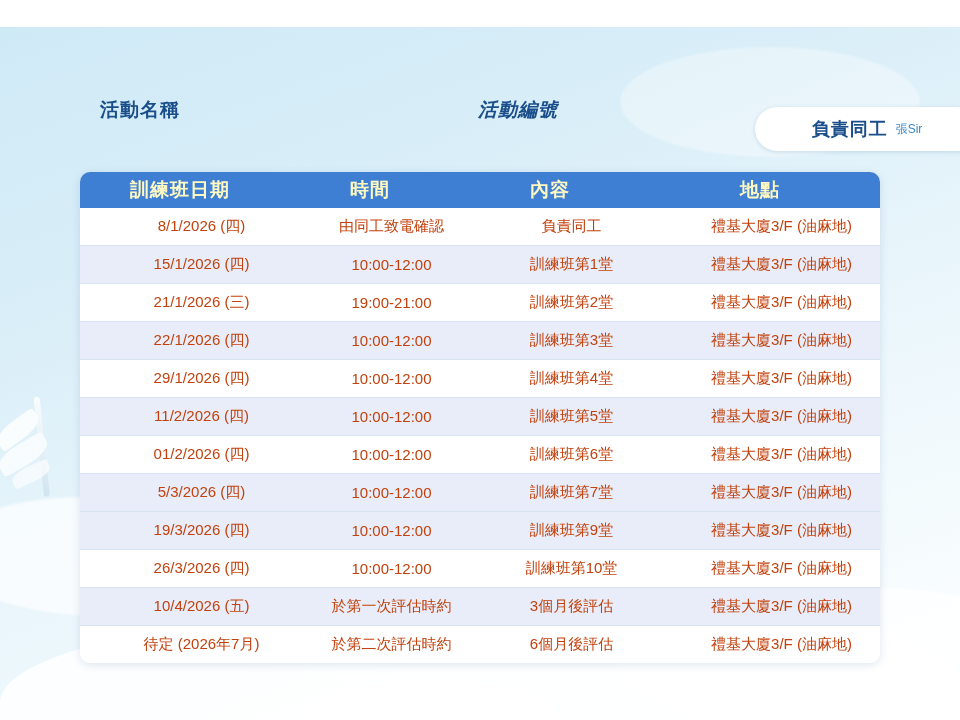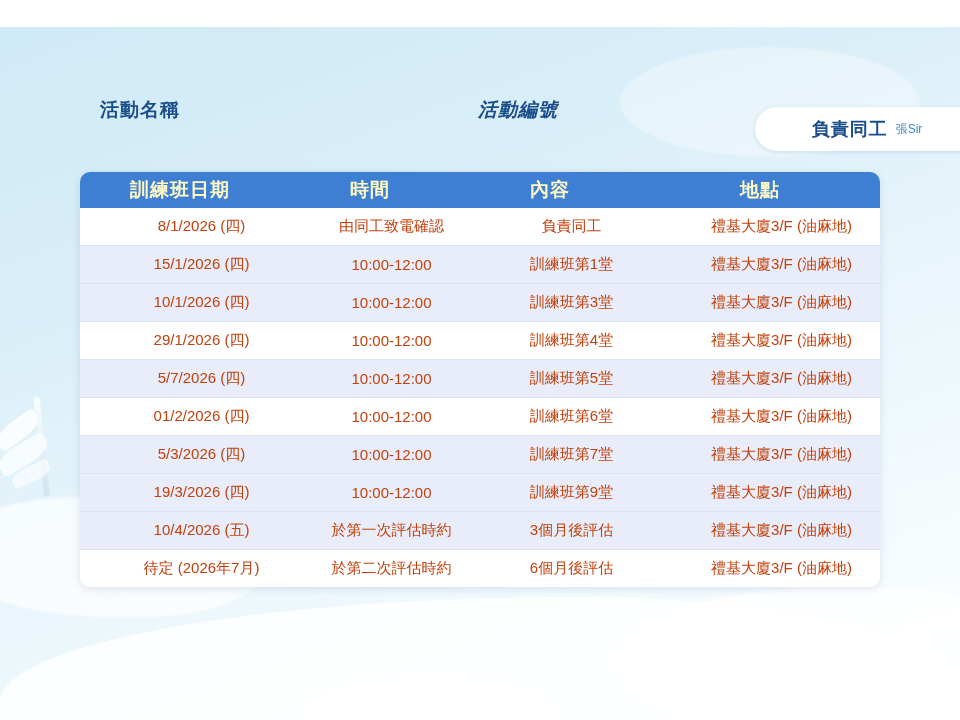--- a/index.html
+++ b/index.html
@@ -225,54 +225,66 @@
             <td>由同工致電確認</td>
             <td>負責同工</td>
             <td>禮基大廈3/F (油麻地)</td>
           </tr>
           <tr class="alt">
             <td>15/1/2026 (四)</td>
             <td>10:00-12:00</td>
             <td>訓練班第1堂</td>
             <td>禮基大廈3/F (油麻地)</td>
           </tr>
-          <tr class="alt">
-            <td>10/1/2026 (四)</td>
+          <tr>
+            <td>21/1/2026 (三)</td>
+            <td>19:00-21:00</td>
+            <td>訓練班第2堂</td>
+            <td>禮基大廈3/F (油麻地)</td>
+          </tr>
+          <tr class="alt">
+            <td>22/1/2026 (四)</td>
             <td>10:00-12:00</td>
             <td>訓練班第3堂</td>
             <td>禮基大廈3/F (油麻地)</td>
           </tr>
           <tr>
             <td>29/1/2026 (四)</td>
             <td>10:00-12:00</td>
             <td>訓練班第4堂</td>
             <td>禮基大廈3/F (油麻地)</td>
           </tr>
           <tr class="alt">
-            <td>5/7/2026 (四)</td>
+            <td>11/2/2026 (四)</td>
             <td>10:00-12:00</td>
             <td>訓練班第5堂</td>
             <td>禮基大廈3/F (油麻地)</td>
           </tr>
           <tr>
             <td>01/2/2026 (四)</td>
             <td>10:00-12:00</td>
             <td>訓練班第6堂</td>
             <td>禮基大廈3/F (油麻地)</td>
           </tr>
           <tr class="alt">
             <td>5/3/2026 (四)</td>
             <td>10:00-12:00</td>
             <td>訓練班第7堂</td>
             <td>禮基大廈3/F (油麻地)</td>
           </tr>
           <tr class="alt">
             <td>19/3/2026 (四)</td>
             <td>10:00-12:00</td>
             <td>訓練班第9堂</td>
+            <td>禮基大廈3/F (油麻地)</td>
+          </tr>
+          <tr>
+            <td>26/3/2026 (四)</td>
+            <td>10:00-12:00</td>
+            <td>訓練班第10堂</td>
             <td>禮基大廈3/F (油麻地)</td>
           </tr>
           <tr class="alt">
             <td>10/4/2026 (五)</td>
             <td>於第一次評估時約</td>
             <td>3個月後評估</td>
             <td>禮基大廈3/F (油麻地)</td>
           </tr>
           <tr>
             <td>待定 (2026年7月)</td>

